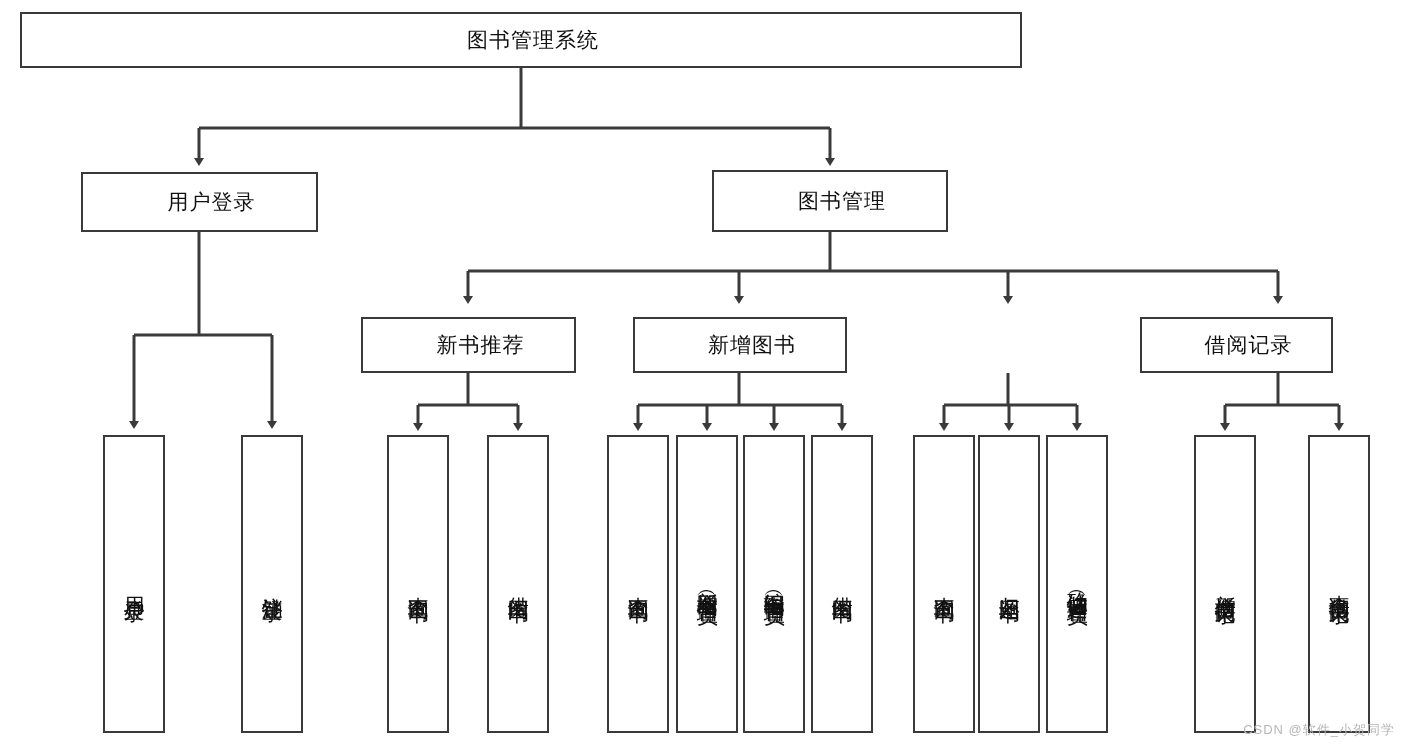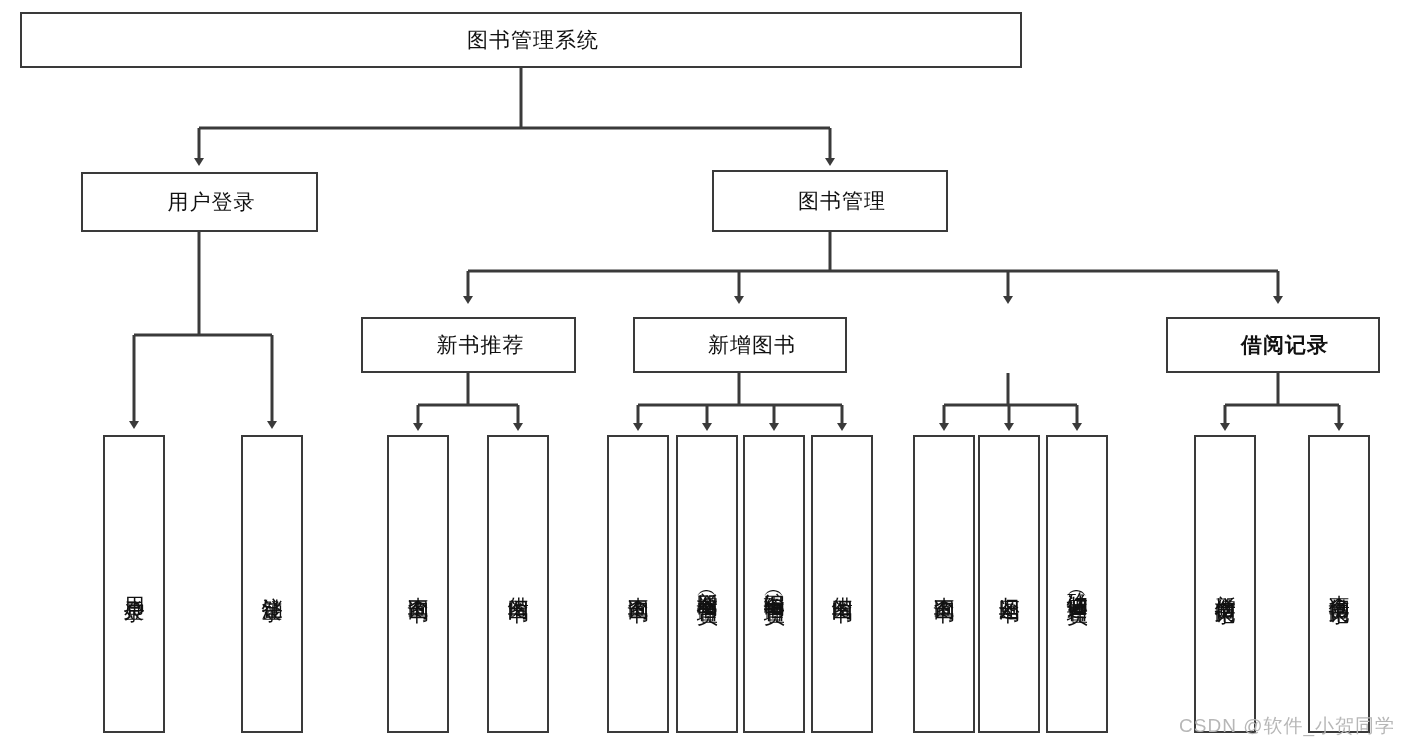--- a/index.html
+++ b/index.html
@@ -54,21 +54,21 @@
     writing-mode: vertical-rl;
     text-orientation: upright;
     display: block;
     text-align: center;
     white-space: nowrap;
   }
   .watermark {
     position: absolute;
     right: 10px;
     bottom: 8px;
-    font-size: 19px;
+    font-size: 13px;
     color: #b7b7b7;
     letter-spacing: 1px;
     z-index: 5;
     white-space: nowrap;
   }
 </style>
 </head>
 <body>
 
 <div id="canvas">
@@ -133,21 +133,21 @@
   <div class="node horiz" style="left:712px; top:170px; width:236px; height:62px;">
     <span>图书管理</span>
   </div>
 
   <div class="node horiz" style="left:361px; top:317px; width:215px; height:56px;">
     <span>新书推荐</span>
   </div>
   <div class="node horiz" style="left:633px; top:317px; width:214px; height:56px;">
     <span>新增图书</span>
   </div>
-  <div class="node horiz" style="left:1166px; top:317px; width:214px; height:56px;font-weight:bold;">
+  <div class="node horiz" style="left:1140px; top:317px; width:193px; height:56px;">
     <span>借阅记录</span>
   </div>
 
   <div class="node vert" style="left:103px; top:435px; width:62px; height:298px;">
     <span class="vtext">用户登录</span>
   </div>
   <div class="node vert" style="left:241px; top:435px; width:62px; height:298px;">
     <span class="vtext">注销登录</span>
   </div>
 

